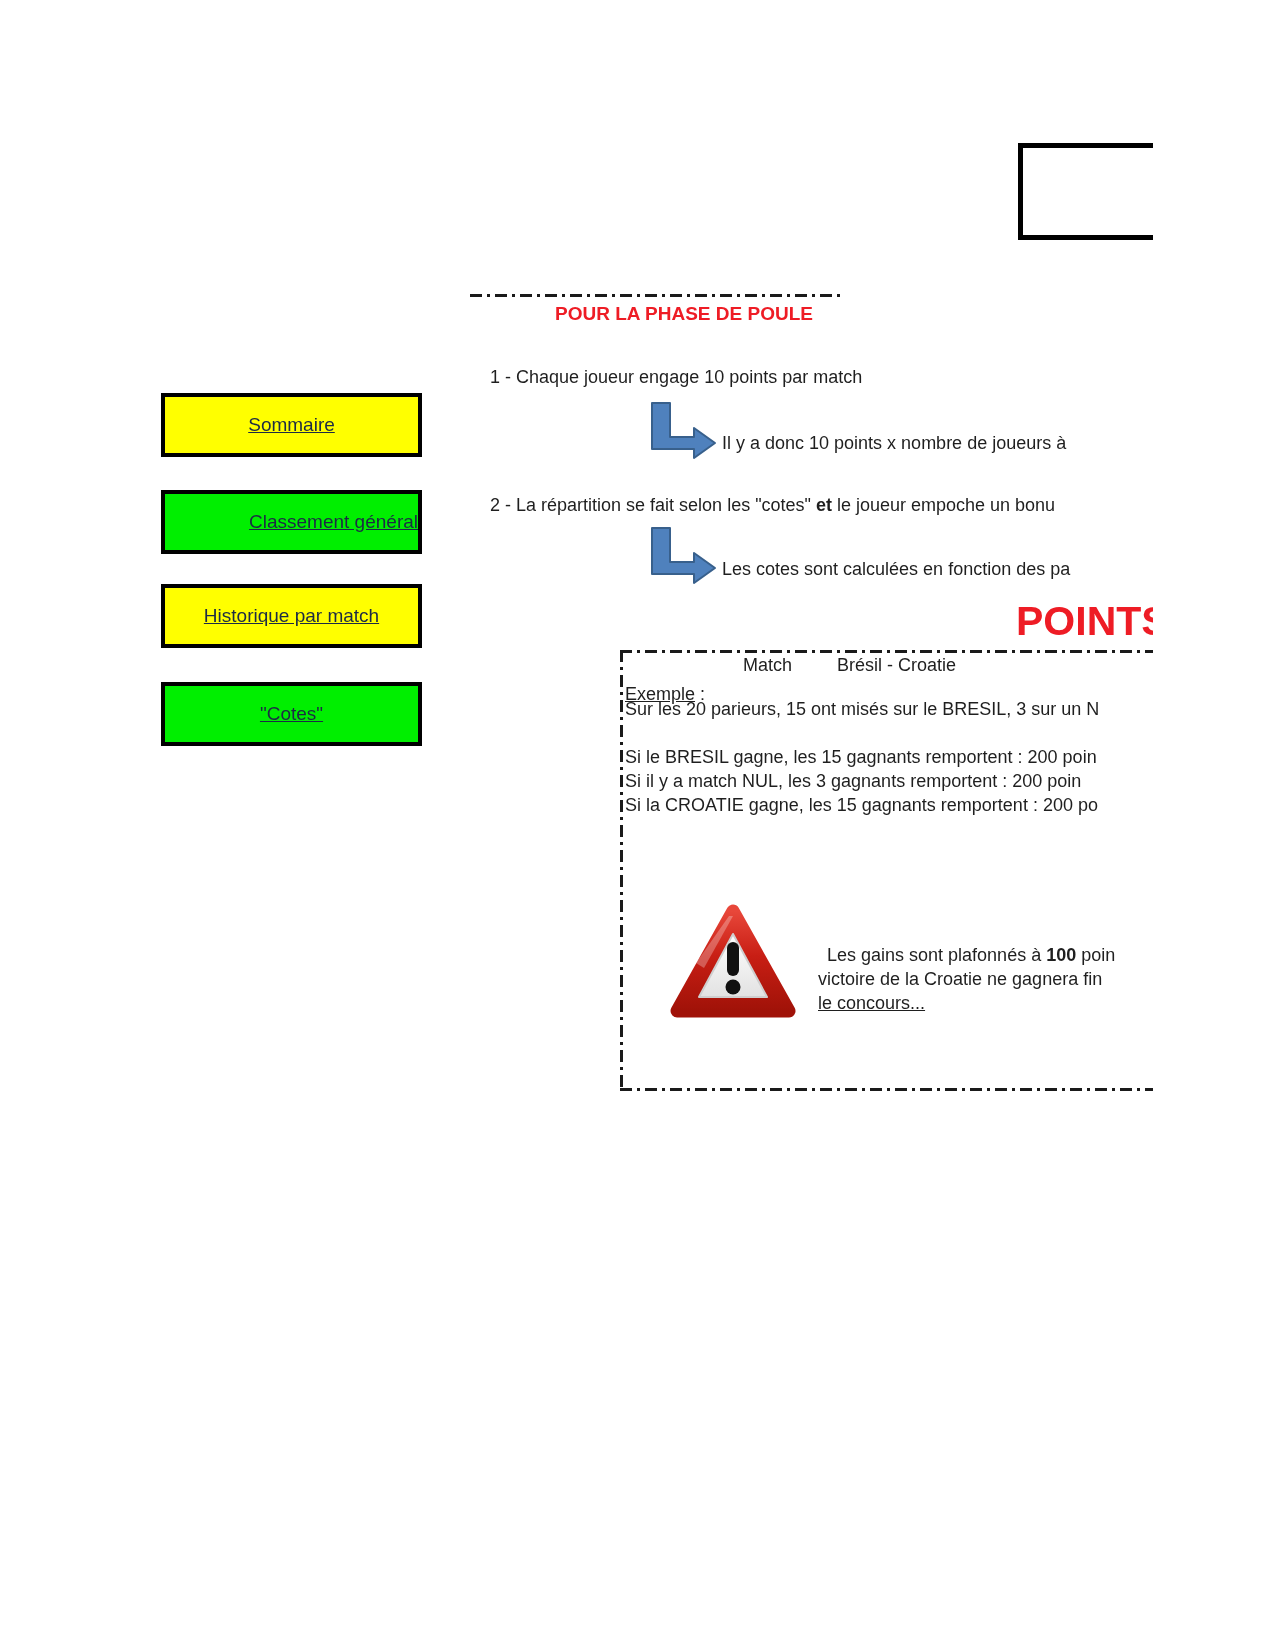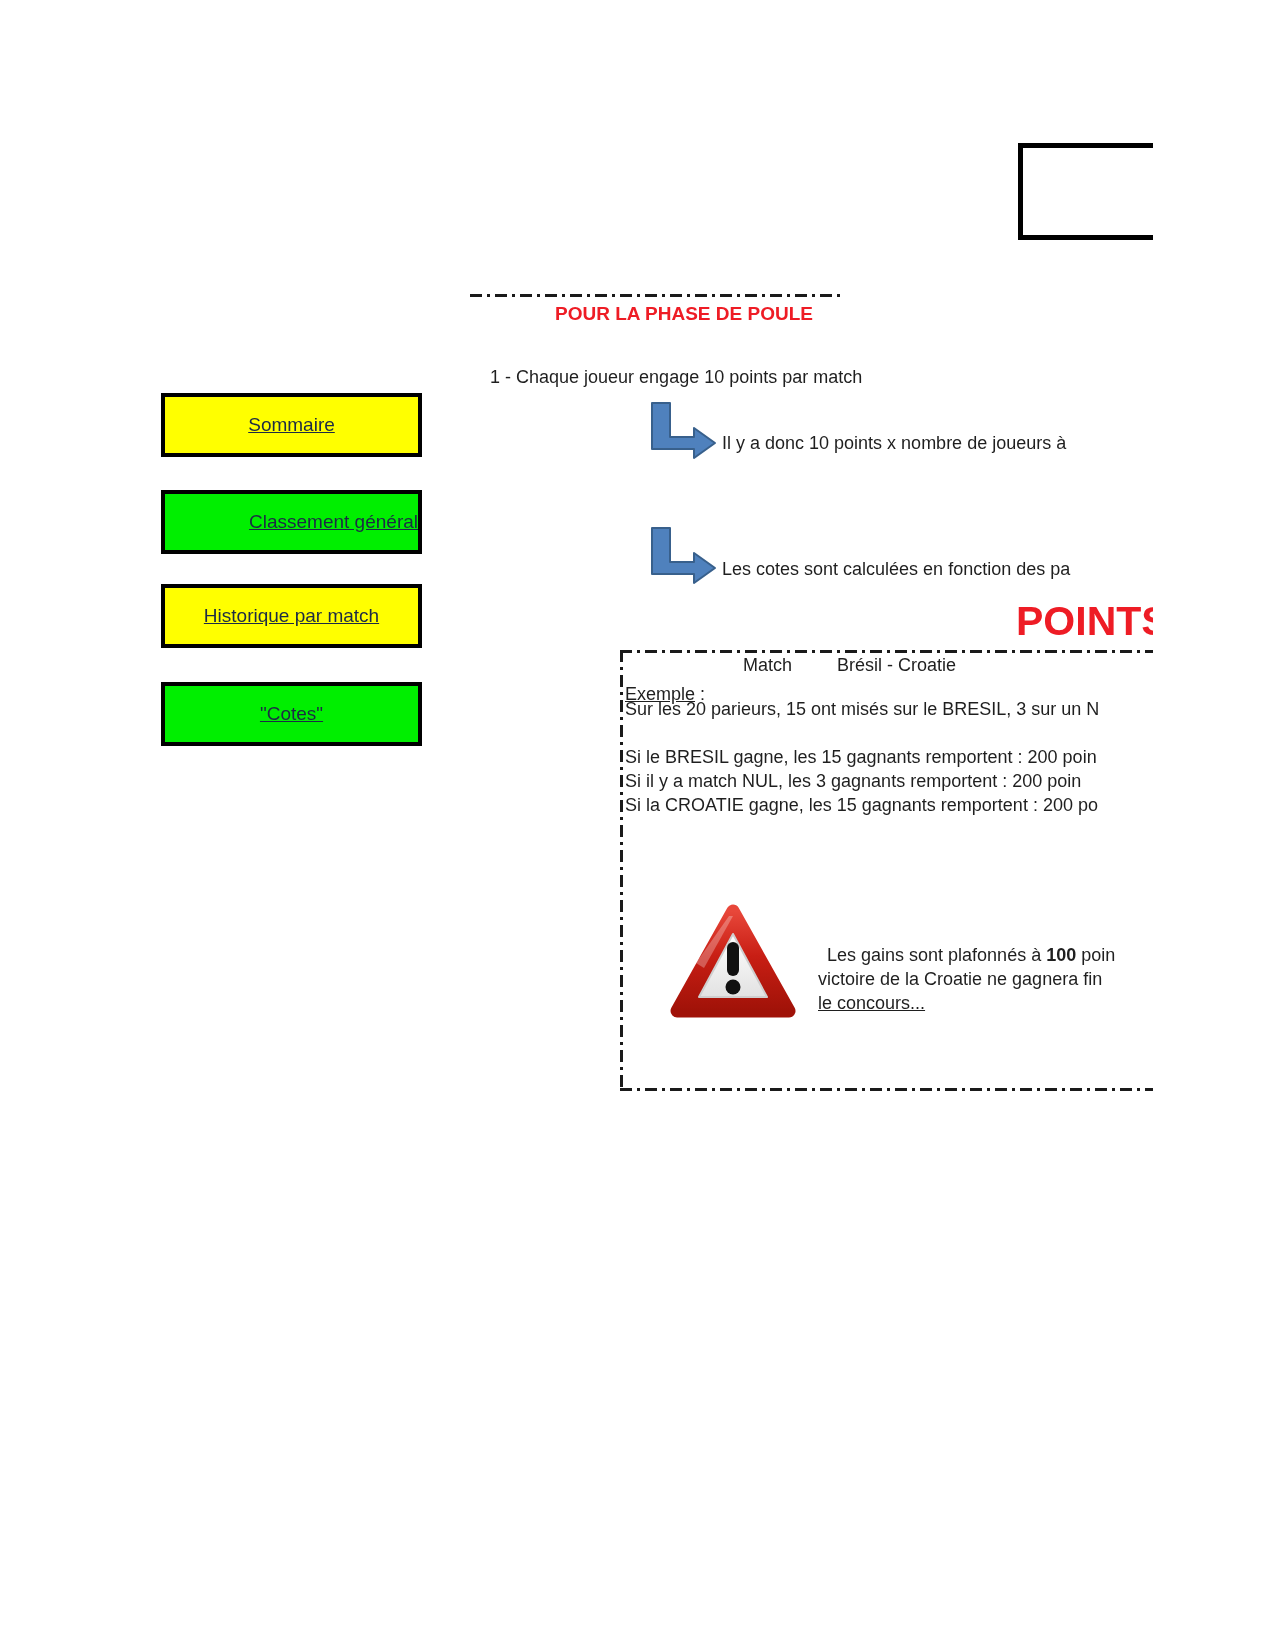--- a/index.html
+++ b/index.html
@@ -75,20 +75,21 @@
     <div class="txt title">POUR LA PHASE DE POULE</div>
 
     <div class="txt rule1">1 - Chaque joueur engage 10 points par match</div>
 
     <svg class="arrow arrow1" viewBox="0 0 68 60">
       <path d="M3,1 L21,1 L21,35 L45,35 L45,26 L66,41 L45,56 L45,47 L3,47 Z" fill="#4F81BD" stroke="#38608C" stroke-width="2" stroke-linejoin="round"></path>
     </svg>
 
     <div class="txt note1">Il y a donc 10 points x nombre de joueurs à</div>
 
+    <div class="txt rule2"><span>2 - La répartition se fait selon les "cotes" </span><span class="b">et</span><span> le joueur empoche un bonu</span></div>
 
     <svg class="arrow arrow2" viewBox="0 0 68 60">
       <path d="M3,1 L21,1 L21,35 L45,35 L45,26 L66,41 L45,56 L45,47 L3,47 Z" fill="#4F81BD" stroke="#38608C" stroke-width="2" stroke-linejoin="round"></path>
     </svg>
 
     <div class="txt note2">Les cotes sont calculées en fonction des pa</div>
 
     <div class="points">POINTS</div>
 
     <div class="dashdot-h box-top"></div>

